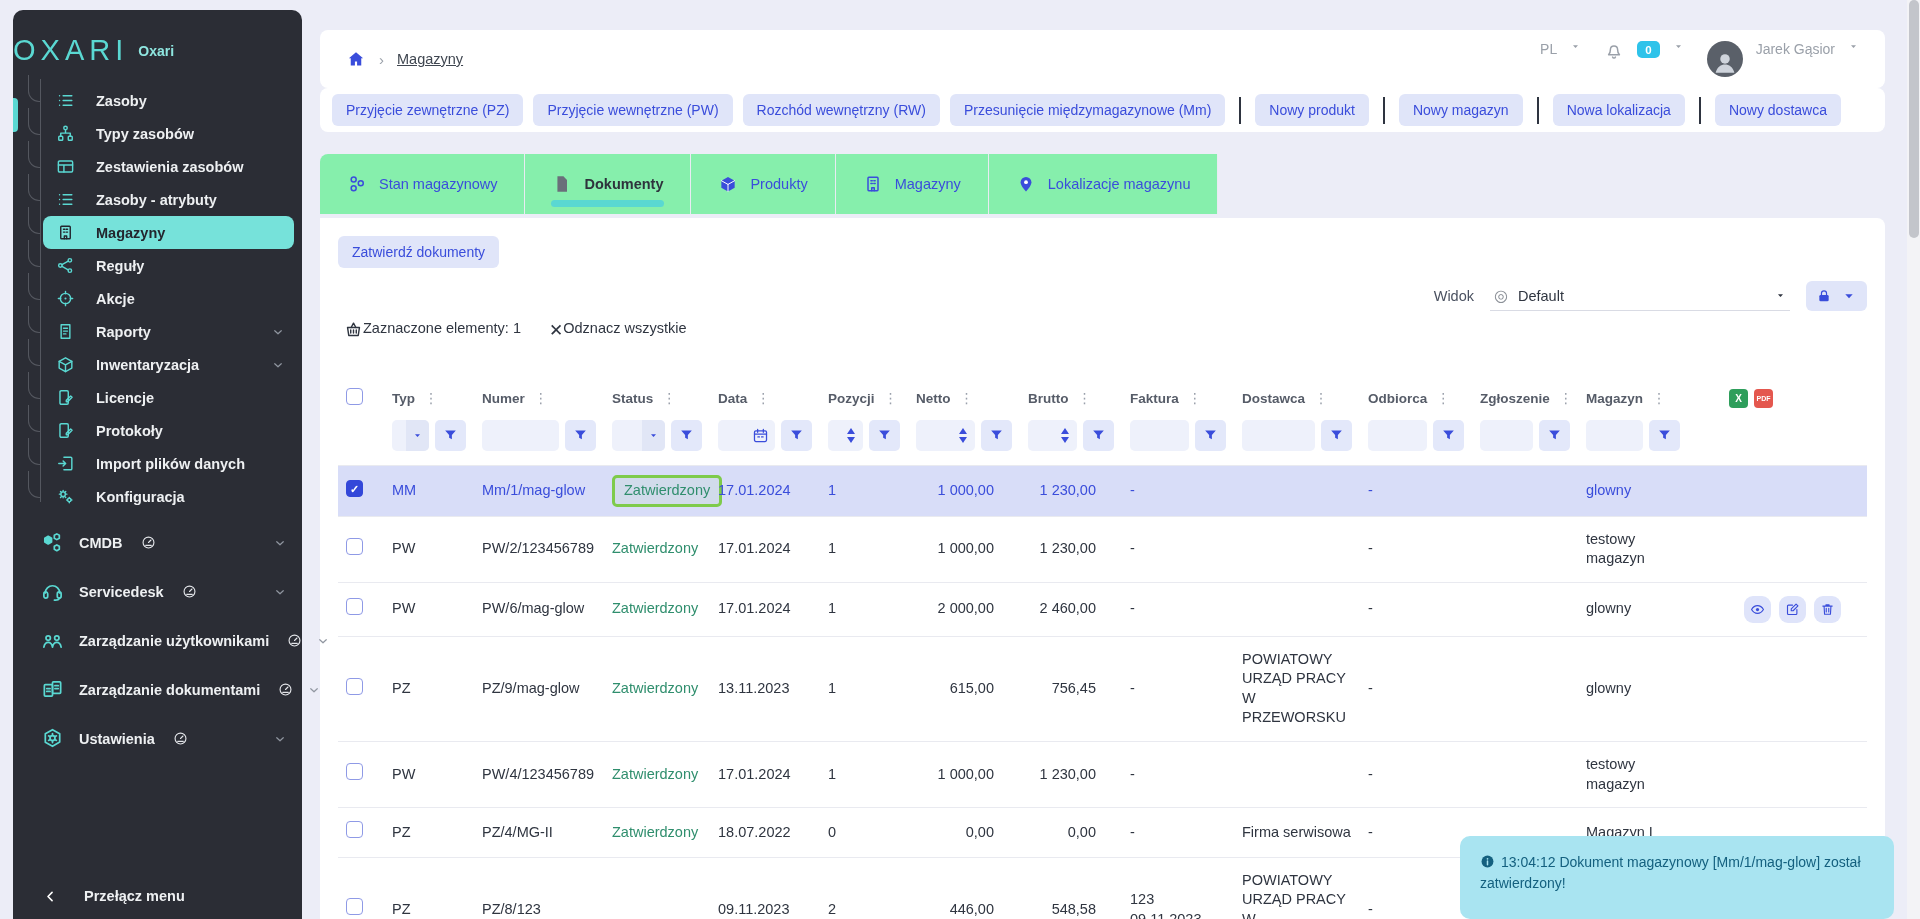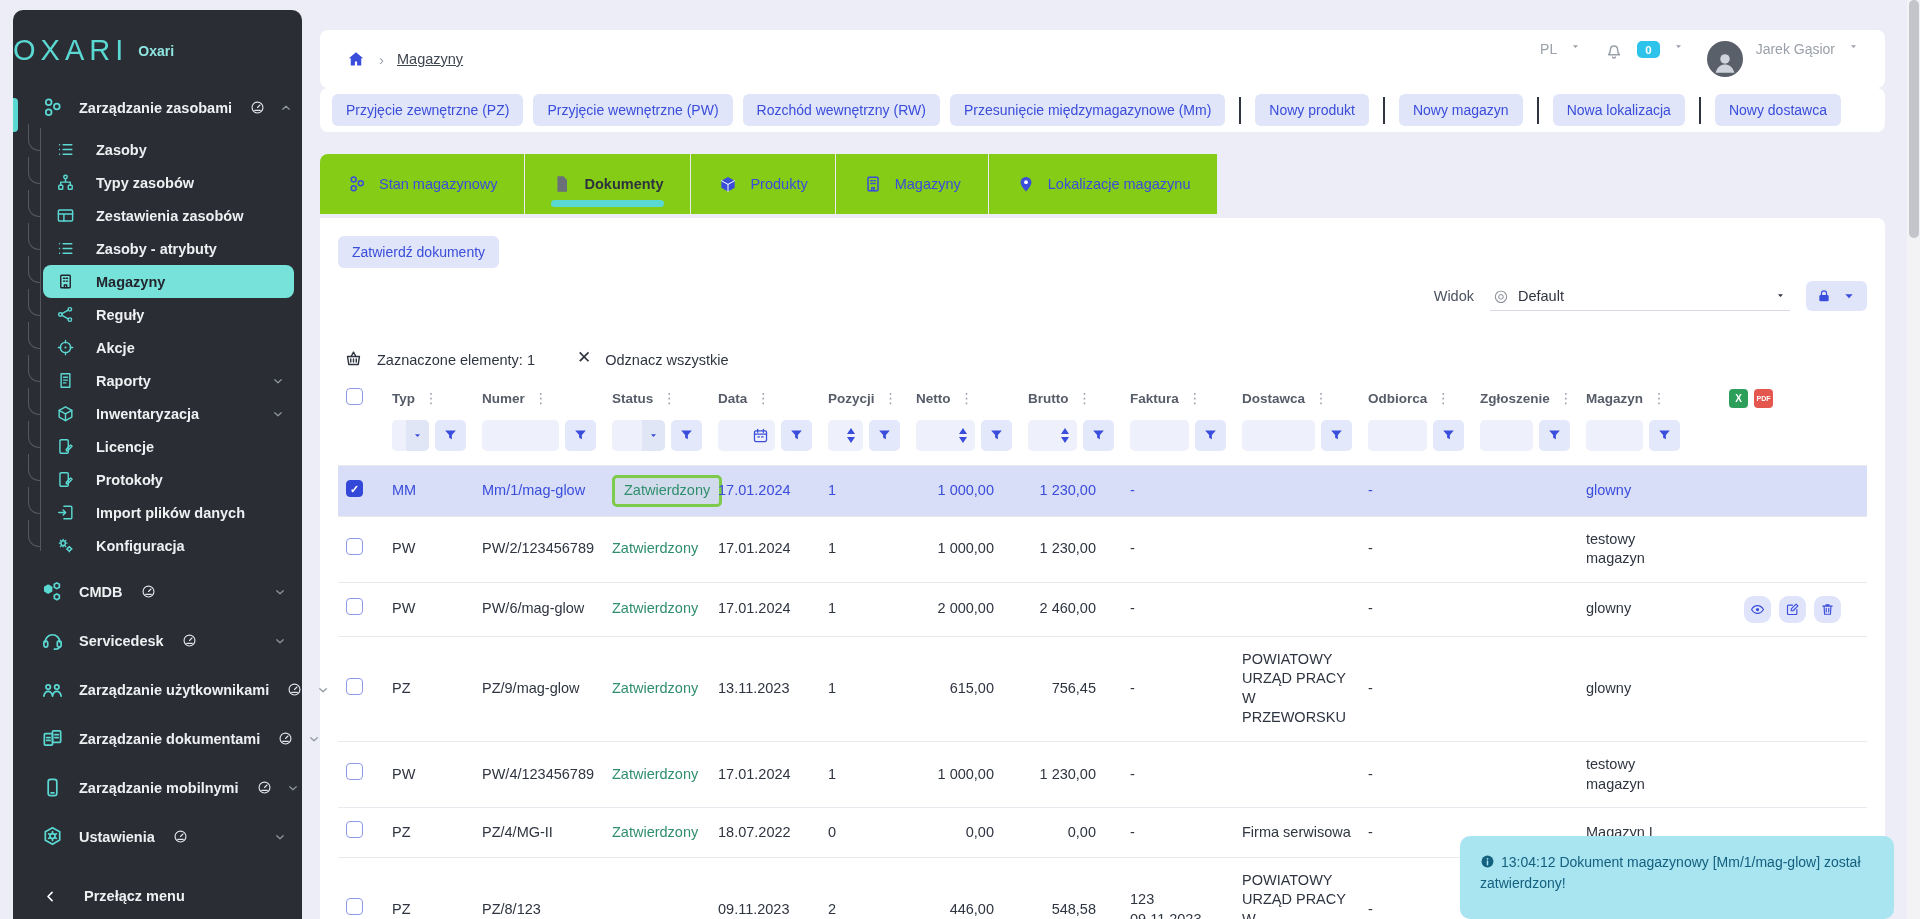--- a/index.html
+++ b/index.html
@@ -46,39 +46,39 @@
   .badge{background:#2ec3ea;color:#fff;font-size:11.5px;font-weight:700;border-radius:5px;padding:2.5px 8px;cursor:pointer}
   .avatar{width:36px;height:36px;border-radius:50%;background:#5a6069;display:flex;align-items:flex-end;justify-content:center;overflow:hidden;margin-left:10px;cursor:pointer}
   .avatar .icon{width:30px;height:30px}
   .uname{white-space:nowrap;cursor:pointer}
 
   .actionsbar{min-height:44px;display:flex;align-items:center;gap:10px;padding:6px 12px}
   .pill-btn{background:#e0e5f9;border:none;color:#3a4ddb;font-size:14px;font-weight:500;padding:8px 14px;border-radius:6px;cursor:pointer;font-family:inherit;white-space:nowrap}
   .act-div{width:2px;height:27px;background:#2e3440;margin:0 4px}
 
   .tabs{display:flex;margin-top:22px}
-  .tab{background:#84cc16;display:flex;align-items:center;gap:12px;padding:0 27px;height:60px;font-size:14.5px;color:#3a4ddb;font-weight:500;border-right:1px solid #e9ebf3;position:relative;cursor:pointer;white-space:nowrap}
+  .tab{background:#86efac;display:flex;align-items:center;gap:12px;padding:0 27px;height:60px;font-size:14.5px;color:#3a4ddb;font-weight:500;border-right:1px solid #e9ebf3;position:relative;cursor:pointer;white-space:nowrap}
   .tab .icon{width:20px;height:20px;color:#3a4ddb}
   .tab:first-child{border-radius:8px 0 0 0}
   .tab.active{color:#2e333c;font-weight:700}
   .tab.active .icon{color:#6a6f7a}
   .tab.active::after{content:"";position:absolute;left:26px;right:26px;bottom:7px;height:7px;border-radius:4px;background:#5ad8d2}
 
   .content{margin-top:4px;border-radius:0 8px 0 0;padding:12px 18px 0;min-height:610px}
   .approve-row{padding:6px 0 4px}
   .viewrow{display:flex;align-items:center;justify-content:flex-end;gap:16px;height:48px}
   .view-label{color:#4a5160;font-size:14.5px}
   .view-select{display:flex;align-items:center;gap:10px;width:300px;border-bottom:1px solid #d9dbe4;padding:6px 4px;color:#2f3540;font-size:14.5px;cursor:pointer}
   .ring{color:#8b9097;font-size:16px;line-height:1}
   .view-select .caret-ic{margin-left:auto;color:#2f3540}
   .lockbtn{display:flex;align-items:center;background:#e0e5f9;border-radius:6px;padding:7px 10px;gap:9px;cursor:pointer}
   .lockbtn .icon{width:16px;height:16px;color:#3a4ddb}
   .lockbtn .caret-ic{color:#3a4ddb}
 
-  .selrow{display:flex;align-items:flex-end;gap:14px;height:48px;font-size:14.5px;color:#2f3540;padding-left:6px}
+  .selrow{display:flex;align-items:flex-start;height:48px;font-size:14.5px;color:#2f3540;padding-left:6px}
   .basket-ic{width:19px;height:19px;color:#2f3540;cursor:pointer}
   .sel-x{font-size:17px;margin-left:28px;cursor:pointer;color:#2f3540}
   .sel-clear{cursor:pointer}
 
   table{width:100%;border-collapse:collapse;table-layout:fixed;margin-top:8px}
   th{font-size:13.5px;color:#565c68;font-weight:700;text-align:left;padding:12px 8px 6px;white-space:nowrap}
   th .dots{color:#9aa0ab;font-size:14px;margin-left:9px;font-weight:400;cursor:pointer}
   tr.filters td{padding:6px 8px 14px}
   .fwrap{display:flex;gap:6px;align-items:center}
   .fbox{height:31px;background:#eef1fb;border-radius:5px;flex:1;display:flex;align-items:center;justify-content:flex-end;overflow:hidden;cursor:text}
@@ -119,41 +119,20 @@
 </head>
 <body>
 
 <aside class="sidebar">
   <div class="active-bar"></div>
   <div class="logo">
     <span class="logo-main">OXARI</span>
     <span class="logo-sub">Oxari</span>
   </div>
   <nav class="side-nav" id="side-nav">
-      <div class="side-row section">
-        <span class="icon">
-          <svg viewBox="0 0 24 24" fill="none" stroke="currentColor" stroke-width="1.8" stroke-linecap="round" stroke-linejoin="round">
-            <circle cx="8" cy="6.5" r="3"></circle>
-            <circle cx="16.5" cy="11" r="3"></circle>
-            <circle cx="8" cy="17" r="3"></circle>
-          </svg>
-        </span>
-        <span class="side-label">Zarządzanie zasobami</span>
-        <span class="icon gauge-ic">
-          <svg viewBox="0 0 24 24" fill="none" stroke="currentColor" stroke-width="1.8" stroke-linecap="round" stroke-linejoin="round">
-            <circle cx="12" cy="12" r="8.7"></circle>
-            <path d="M12 12l4-4M7.5 16.5h9"></path>
-          </svg>
-        </span>
-        <span class="icon chev up">
-          <svg viewBox="0 0 24 24" fill="none" stroke="currentColor" stroke-width="1.8" stroke-linecap="round" stroke-linejoin="round">
-            <path d="M5.5 9.5l6.5 6 6.5-6" stroke-width="2.4"></path>
-          </svg>
-        </span>
-      </div>
       <div class="side-sub">
         <div class="side-row sub">
           <span class="icon">
             <svg viewBox="0 0 24 24" fill="none" stroke="currentColor" stroke-width="1.8" stroke-linecap="round" stroke-linejoin="round">
               <path d="M9 6h11M9 12h11M9 18h11M4.5 6h.01M4.5 12h.01M4.5 18h.01"></path>
             </svg>
           </span>
           <span class="side-label">Zasoby</span>
         </div>
         <div class="side-row sub">
@@ -346,40 +325,20 @@
       </div>
       <div class="side-row section">
         <span class="icon">
           <svg viewBox="0 0 24 24" fill="none" stroke="currentColor" stroke-width="1.8" stroke-linecap="round" stroke-linejoin="round">
             <rect x="3.5" y="7" width="8.5" height="12" rx="1"></rect>
             <rect x="12" y="4" width="8.5" height="12" rx="1"></rect>
             <path d="M6 11h3.5M6 14h3.5M14.5 8h3.5M14.5 11h3.5"></path>
           </svg>
         </span>
         <span class="side-label">Zarządzanie dokumentami</span>
-        <span class="icon gauge-ic">
-          <svg viewBox="0 0 24 24" fill="none" stroke="currentColor" stroke-width="1.8" stroke-linecap="round" stroke-linejoin="round">
-            <circle cx="12" cy="12" r="8.7"></circle>
-            <path d="M12 12l4-4M7.5 16.5h9"></path>
-          </svg>
-        </span>
-        <span class="icon chev">
-          <svg viewBox="0 0 24 24" fill="none" stroke="currentColor" stroke-width="1.8" stroke-linecap="round" stroke-linejoin="round">
-            <path d="M5.5 9.5l6.5 6 6.5-6" stroke-width="2.4"></path>
-          </svg>
-        </span>
-      </div>
-      <div class="side-row section">
-        <span class="icon">
-          <svg viewBox="0 0 24 24" fill="none" stroke="currentColor" stroke-width="1.8" stroke-linecap="round" stroke-linejoin="round">
-            <rect x="7.5" y="3.5" width="9" height="17" rx="2.5"></rect>
-            <path d="M10.5 17.5h3"></path>
-          </svg>
-        </span>
-        <span class="side-label">Zarządzanie mobilnymi</span>
         <span class="icon gauge-ic">
           <svg viewBox="0 0 24 24" fill="none" stroke="currentColor" stroke-width="1.8" stroke-linecap="round" stroke-linejoin="round">
             <circle cx="12" cy="12" r="8.7"></circle>
             <path d="M12 12l4-4M7.5 16.5h9"></path>
           </svg>
         </span>
         <span class="icon chev">
           <svg viewBox="0 0 24 24" fill="none" stroke="currentColor" stroke-width="1.8" stroke-linecap="round" stroke-linejoin="round">
             <path d="M5.5 9.5l6.5 6 6.5-6" stroke-width="2.4"></path>
           </svg>

